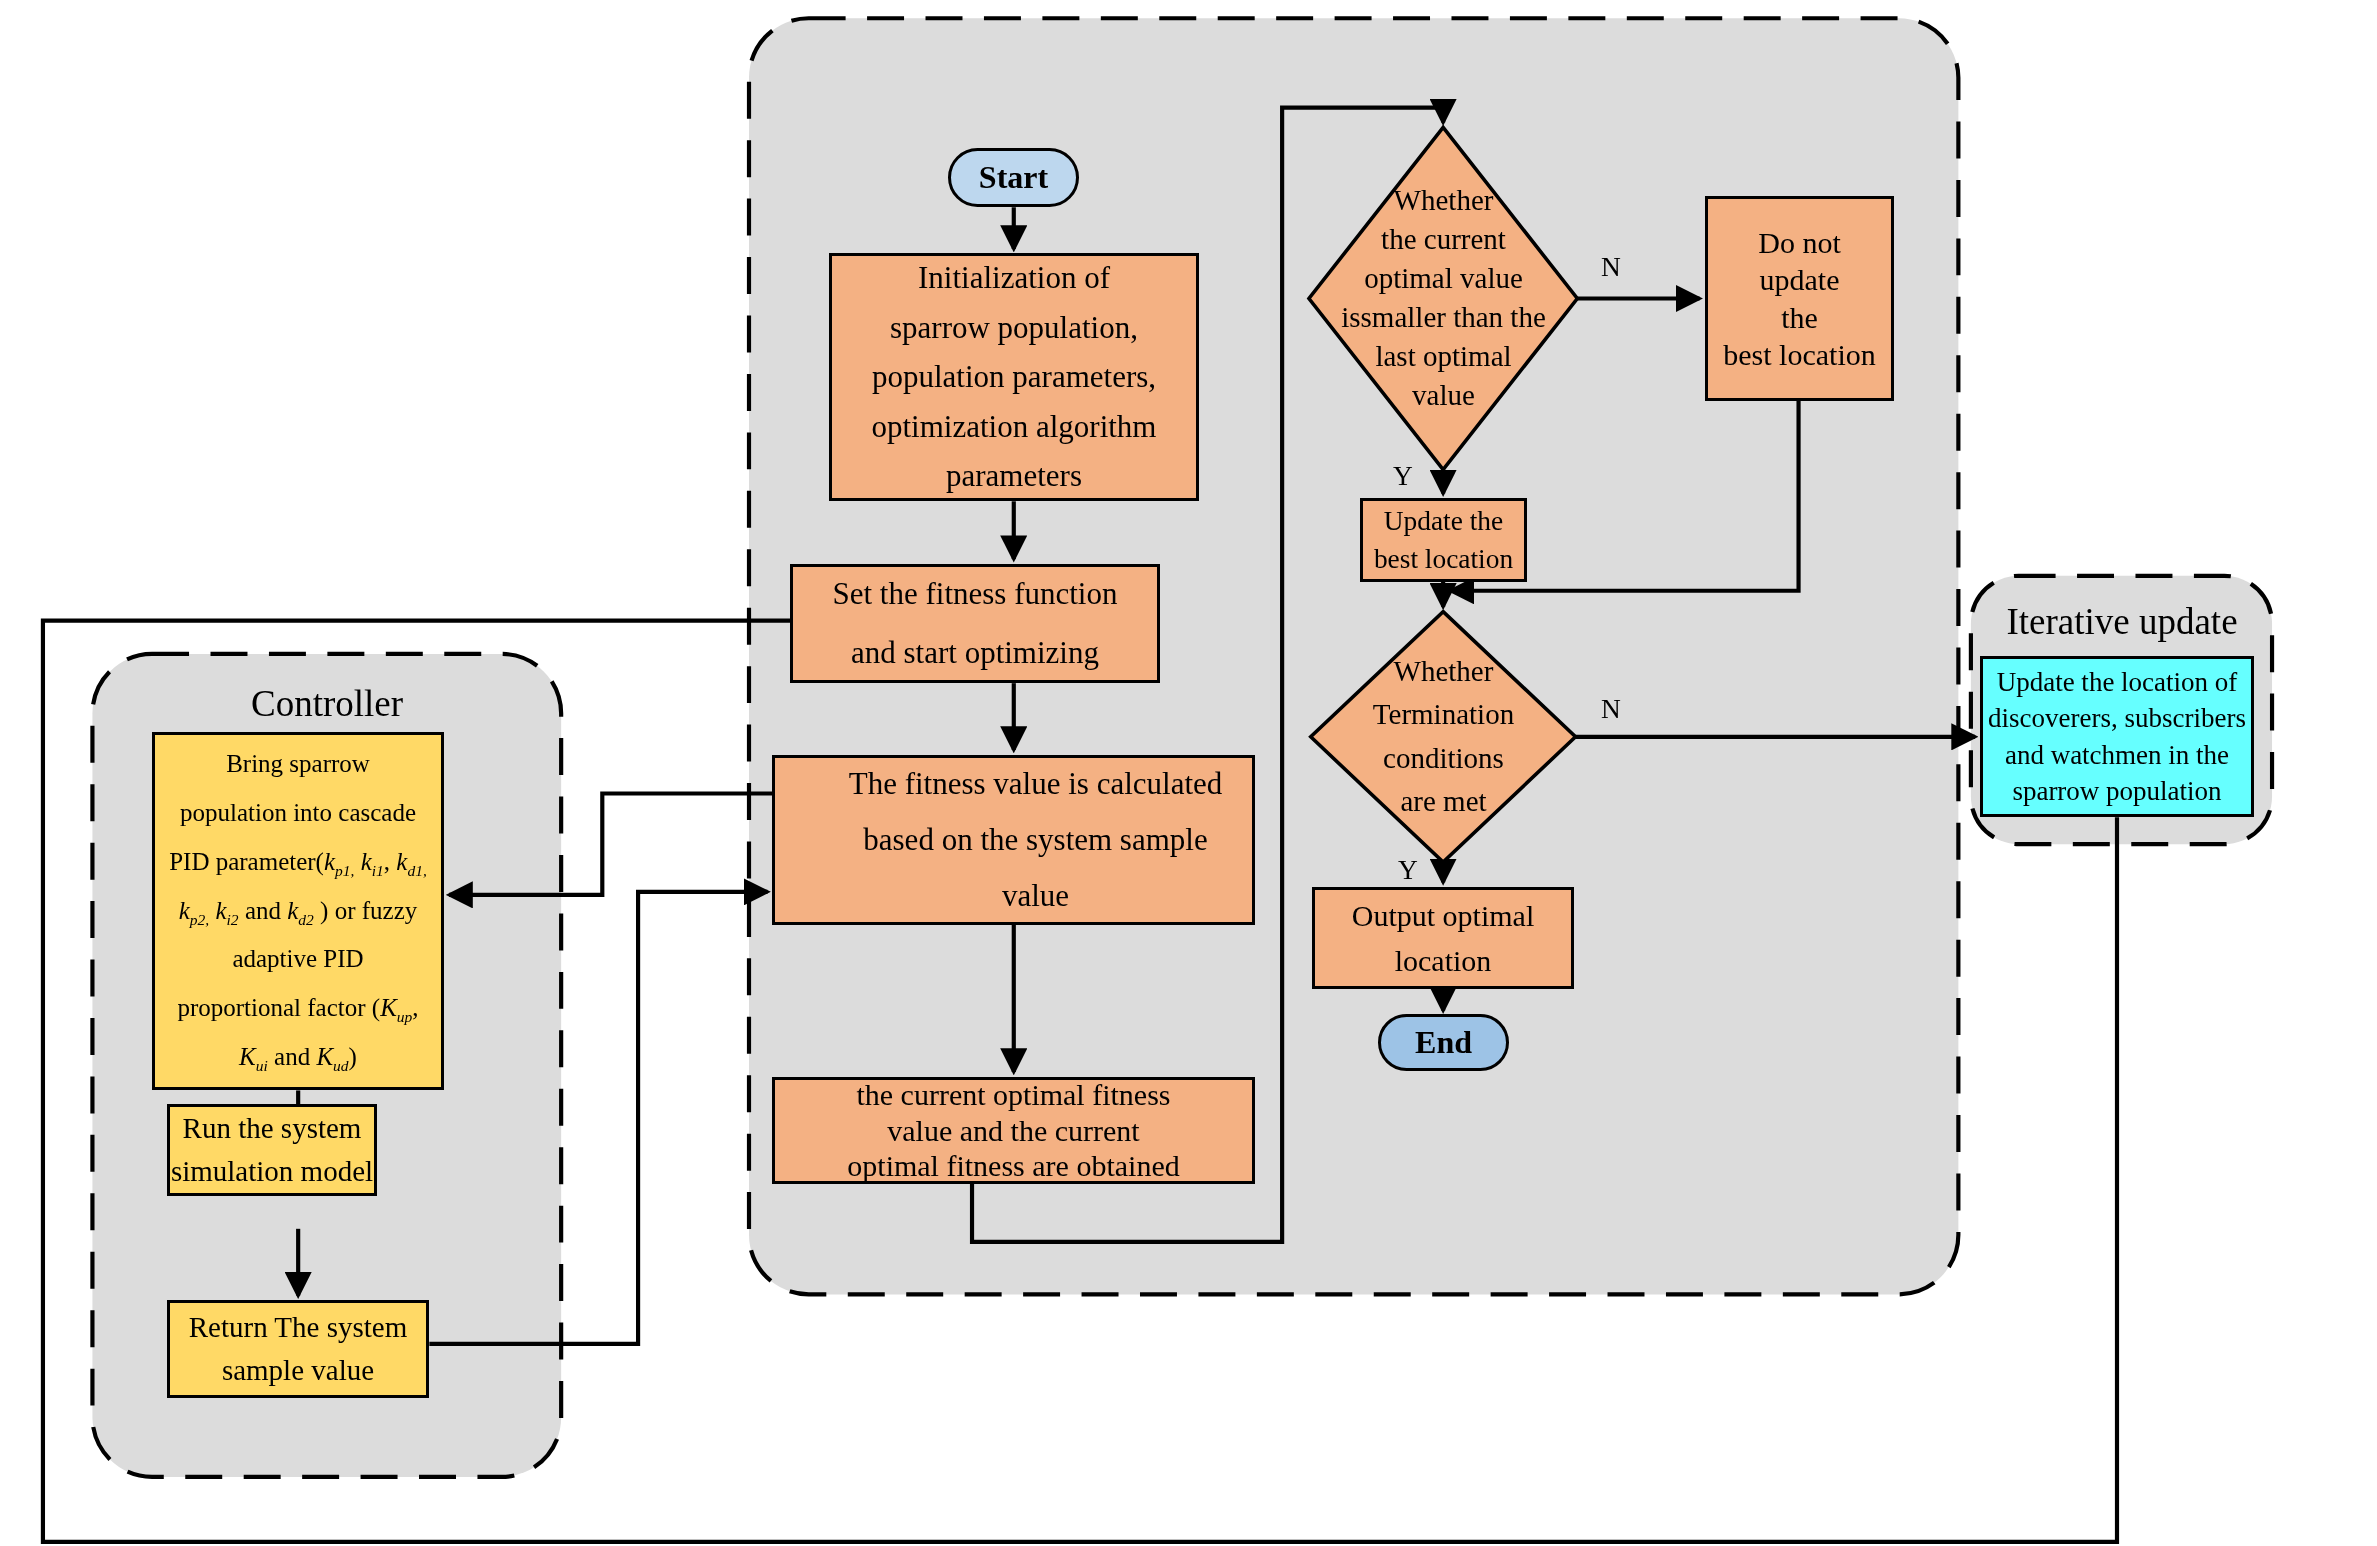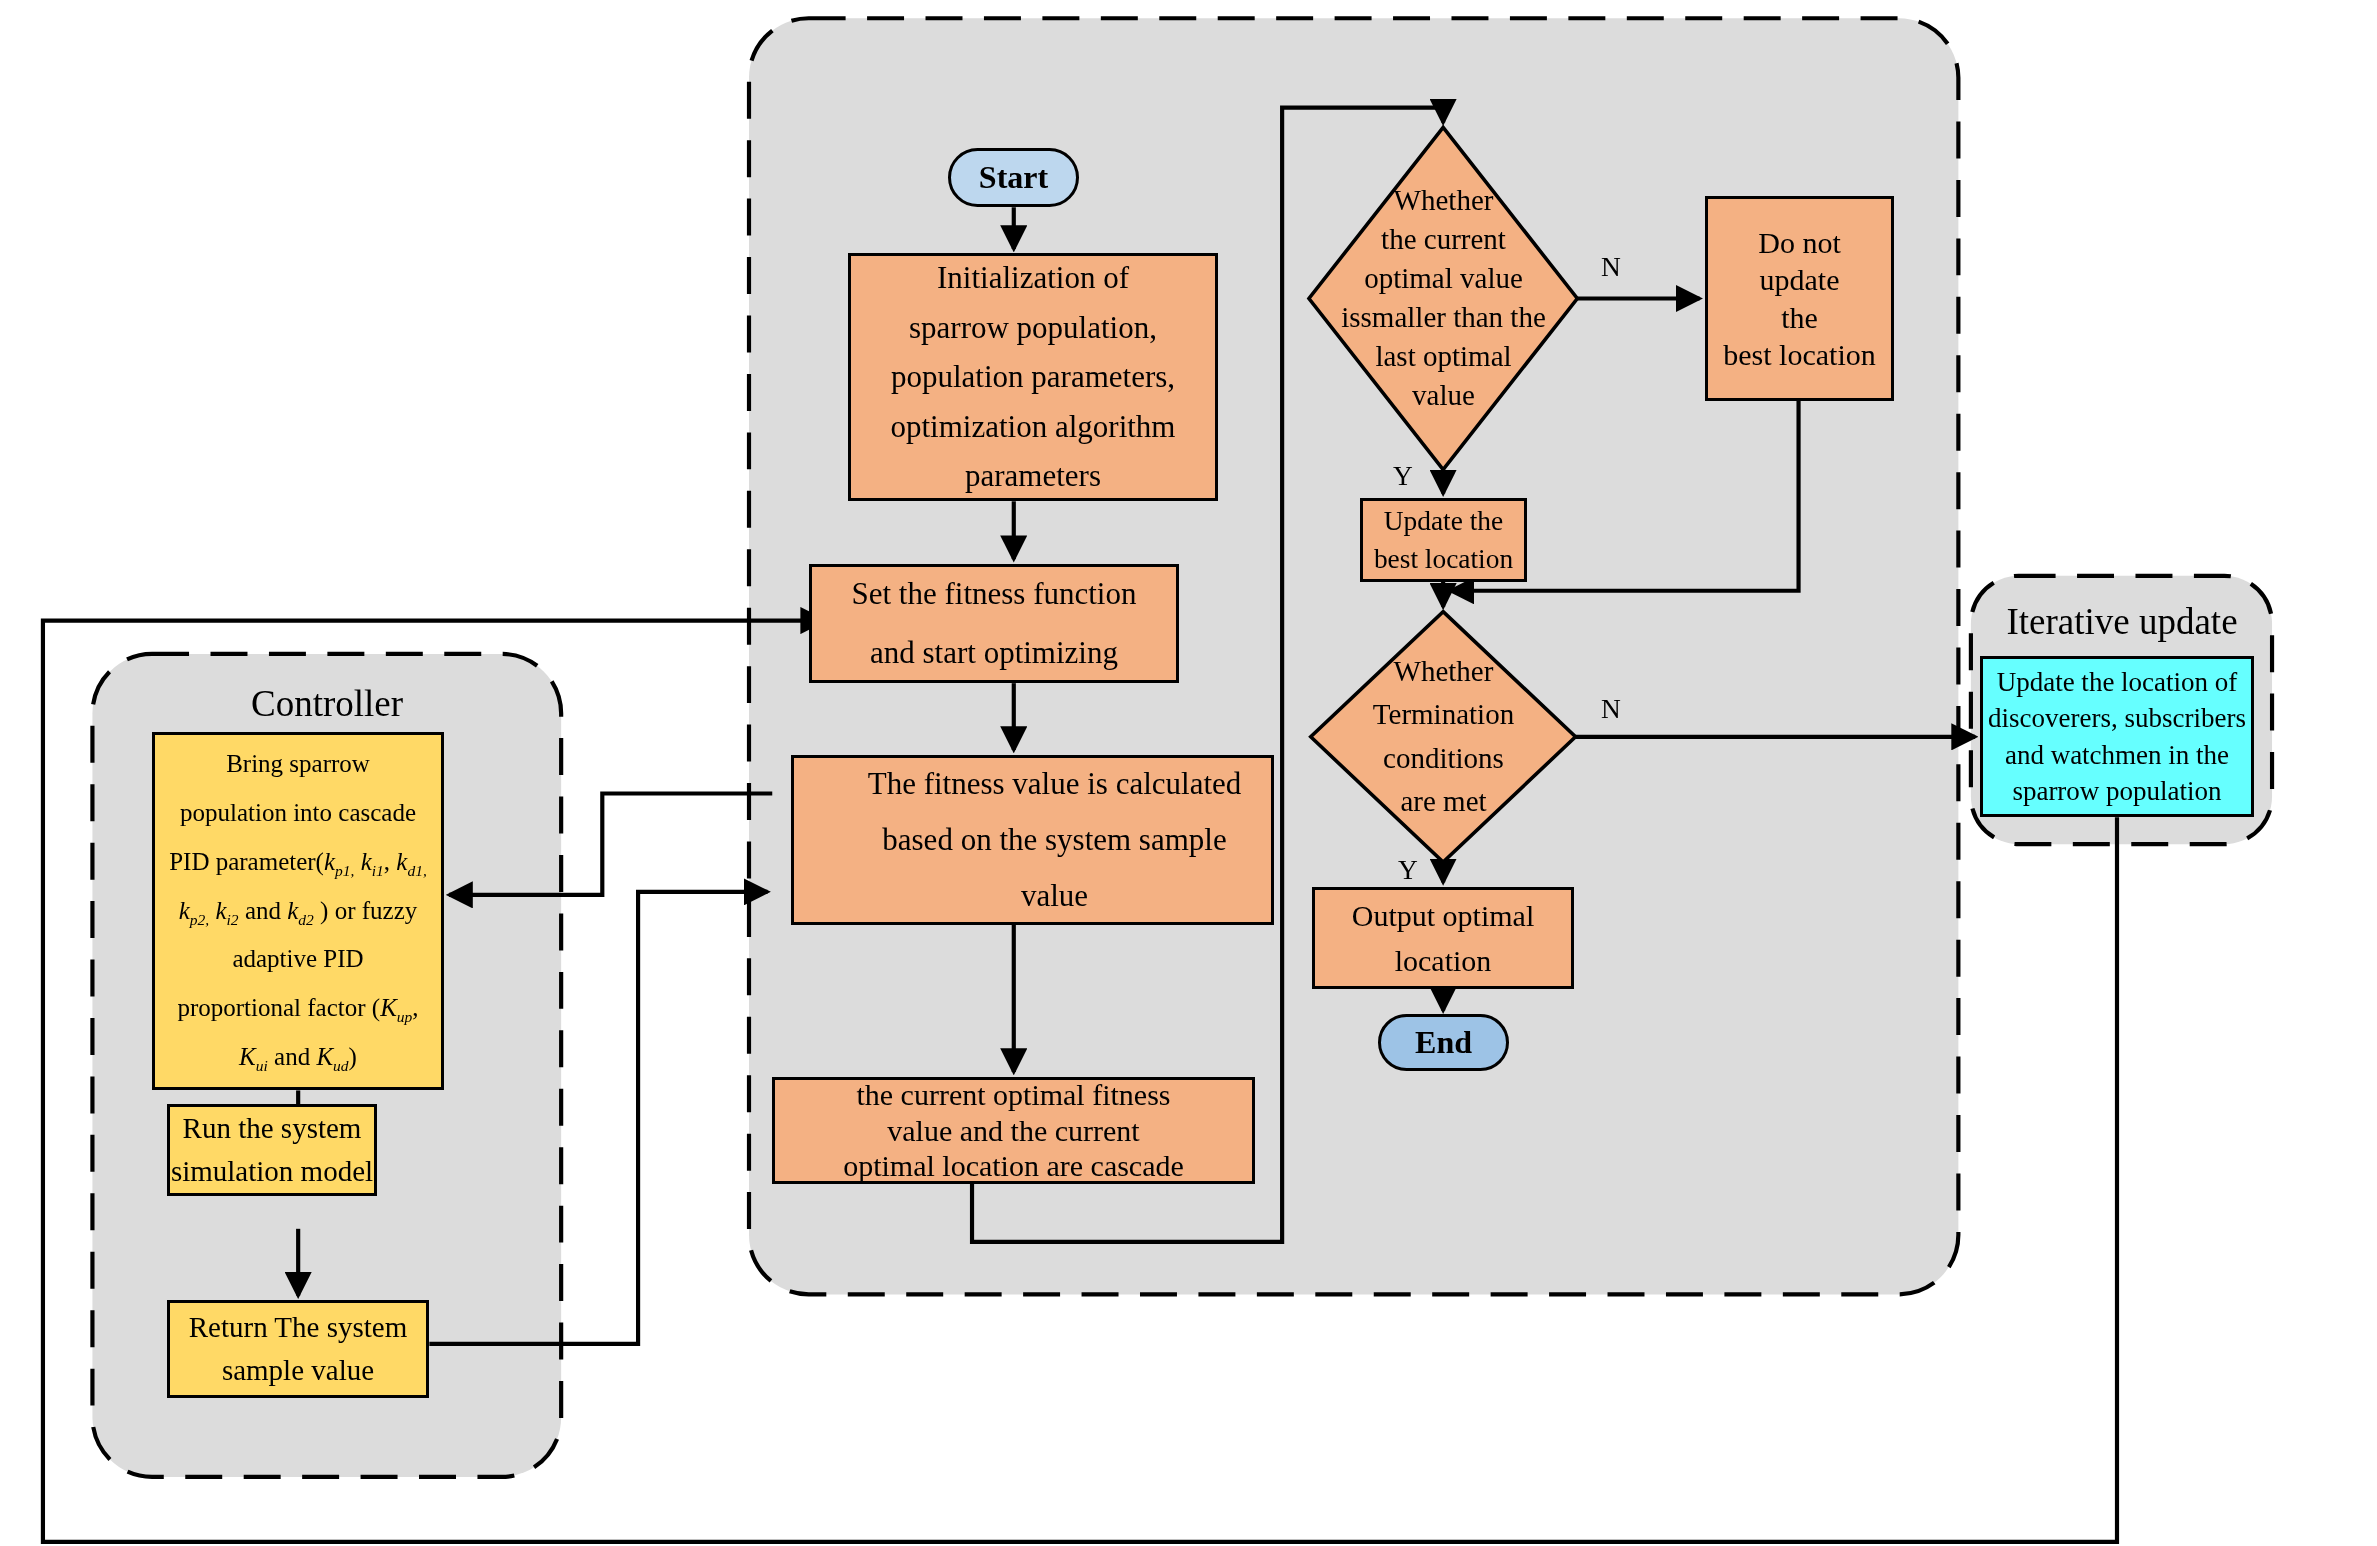--- a/index.html
+++ b/index.html
@@ -16,21 +16,21 @@
   .bordered{border:3px solid var(--line);}
   .process{background:var(--process-fill);}
   .ctrl{background:var(--controller-fill);}
   .cyanbox{background:var(--iterative-fill);}
   .pill{border-radius:36px;}
   .startfill{background:var(--start-fill);}
   .endfill{background:var(--end-fill);}
   .title{position:absolute;display:flex;align-items:center;justify-content:center;text-align:center;}
   .edge-label{position:absolute;display:flex;align-items:center;justify-content:center;
               font-size:27.4px;width:48px;height:45px;}
-  .f64{font-size:38px;} .f62{font-size:37px;} .f54{font-size:32px;font-weight:bold;} .f52{font-size:31px;margin-left:19px;}
+  .f64{font-size:38px;} .f62{font-size:37px;} .f54{font-size:32px;font-weight:bold;} .f52{font-size:31px;}
   .f50{font-size:30px;} .f48{font-size:29px;} .f46{font-size:27.4px;} .f45{font-size:27px;}
   .f42{font-size:25px;}
   .lh160{line-height:1.60;} .lh190{line-height:1.90;} .lh180{line-height:1.80;padding-left:44px;}
   .lh118{line-height:1.18;} .lh135{line-height:1.35;} .lh125{line-height:1.25;}
   .lh140{line-height:1.40;} .lh150{line-height:1.50;} .lh195{line-height:1.95;}
   .rich .line{display:block;}
   .rich i{font-style:italic;}
   .rich sub{font-size:0.62em;line-height:0;}
 </style>
 </head>
@@ -80,21 +80,21 @@
 population parameters,
 optimization algorithm
 parameters</div>
   <div class="node bordered process f52 lh190" style="left:790px;top:564px;width:370px;height:119px;">Set the fitness function
 and start optimizing</div>
   <div class="node bordered process f52 lh180" style="left:772px;top:755px;width:483px;height:170px;">The fitness value is calculated
 based on the system sample
 value</div>
   <div class="node bordered process f50 lh118" style="left:772px;top:1077px;width:483px;height:107px;">the current optimal fitness
 value and the current
-optimal location are cascade</div>
+optimal fitness are obtained</div>
 
   <div class="node f48 lh135" style="left:1336px;top:167px;width:215px;height:262px;">Whether
 the current
 optimal value
 issmaller than the
 last optimal
 value</div>
   <div class="node bordered process f50 lh125" style="left:1705px;top:196px;width:189px;height:205px;">Do not
 update
 the

